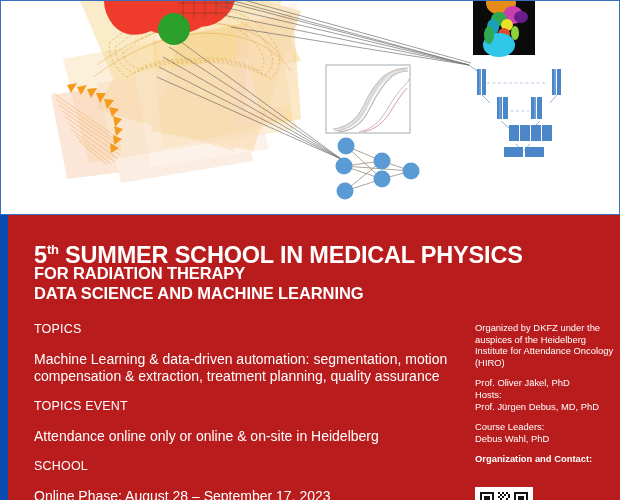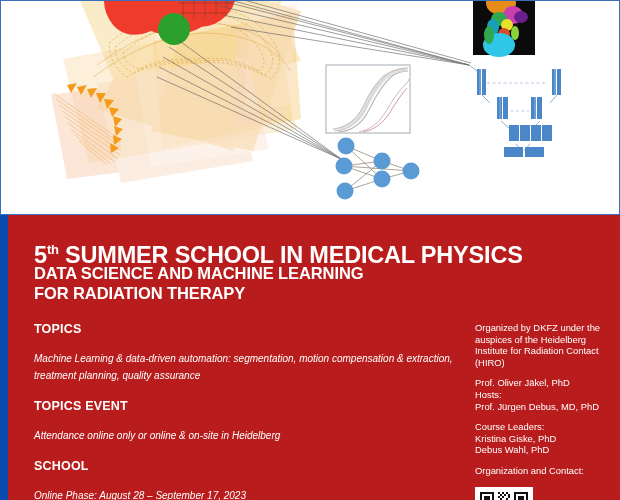--- a/index.html
+++ b/index.html
@@ -21,29 +21,29 @@
               white-space:nowrap;}
   .title-main sup{font-size:13px;vertical-align:super;line-height:0;}
 
   .title-sub{position:absolute;left:26px;top:48px;width:450px;
              color:#ffffff;font-weight:bold;font-size:16.5px;line-height:20px;
              letter-spacing:-0.1px;}
   .title-sub div{white-space:nowrap;}
 
   
   .leftcol{position:absolute;left:26px;top:107px;width:420px;color:#ffffff;}
-  .sec-h{font-weight:bold;font-size:12.5px;letter-spacing:0.2px;margin:0 0 9px 0;}
-  .sec-p{font-size:10px;line-height:16.5px;margin:15px 0 15px 0;font-weight:normal;font-style:italic;}
+  .sec-h{font-weight:normal;font-size:12.5px;letter-spacing:0.2px;margin:0 0 9px 0;}
+  .sec-p{font-size:14px;line-height:16.5px;margin:15px 0 15px 0;font-weight:normal;}
   .sec-p.tight{margin-bottom:14px;}
 
   
   .rightcol{position:absolute;left:467px;top:107px;width:140px;color:#ffffff;
             font-size:9.4px;line-height:11.6px;}
   .rightcol .blk{margin-bottom:9px;}
-  .rightcol .blk:last-of-type{margin-bottom:9px;}
+  .rightcol .blk:last-of-type{margin-bottom:9px;font-weight:bold;}
   .rightcol .ln{white-space:nowrap;}
   .rightcol .wrapln{white-space:normal;}
 
   .qr{position:absolute;left:467px;top:272px;width:58px;height:58px;
       background:#ffffff;padding:3px;box-sizing:border-box;}
   .qr svg{display:block;}
 </style>
 </head>
 <body>
 
@@ -245,47 +245,46 @@
 
       </g>
     </svg>
   </div>
 
   <div class="body">
 
     <h1 class="title-main"><span>5</span><sup>th</sup><span> SUMMER SCHOOL IN MEDICAL PHYSICS</span></h1>
 
     <div class="title-sub">
+      <div>FOR RADIATION THERAPY</div>
       <div>DATA SCIENCE AND MACHINE LEARNING</div>
-      <div>FOR RADIATION THERAPY</div>
     </div>
 
     <div class="leftcol">
       <div class="sec-h">TOPICS</div>
       <div class="sec-p">Machine Learning &amp; data-driven automation: segmentation, motion compensation &amp; extraction, treatment planning, quality assurance</div>
 
       <div class="sec-h">TOPICS EVENT</div>
       <div class="sec-p tight">Attendance online only or online &amp; on-site in Heidelberg</div>
 
       <div class="sec-h">SCHOOL</div>
       <div class="sec-p">Online Phase: August 28 – September 17, 2023</div>
     </div>
 
     <div class="rightcol">
-      <div class="blk wrapln">Organized by DKFZ under the auspices of the Heidelberg Institute for Radiation Contact (HIRO)</div>
+      <div class="blk wrapln">Organized by DKFZ under the auspices of the Heidelberg Institute for Attendance Oncology (HIRO)</div>
 
       <div class="blk">
         <div class="ln">Prof. Oliver Jäkel, PhD</div>
         <div class="ln">Hosts:</div>
         <div class="ln">Prof. Jürgen Debus, MD, PhD</div>
       </div>
 
       <div class="blk">
         <div class="ln">Course Leaders:</div>
-        <div class="ln">Kristina Giske, PhD</div>
         <div class="ln">Debus Wahl, PhD</div>
       </div>
 
       <div class="blk">
         <div class="ln">Organization and Contact:</div>
       </div>
     </div>
 
     <div class="qr">
       <svg width="52" height="52" viewBox="0 0 26 26" shape-rendering="crispEdges">

